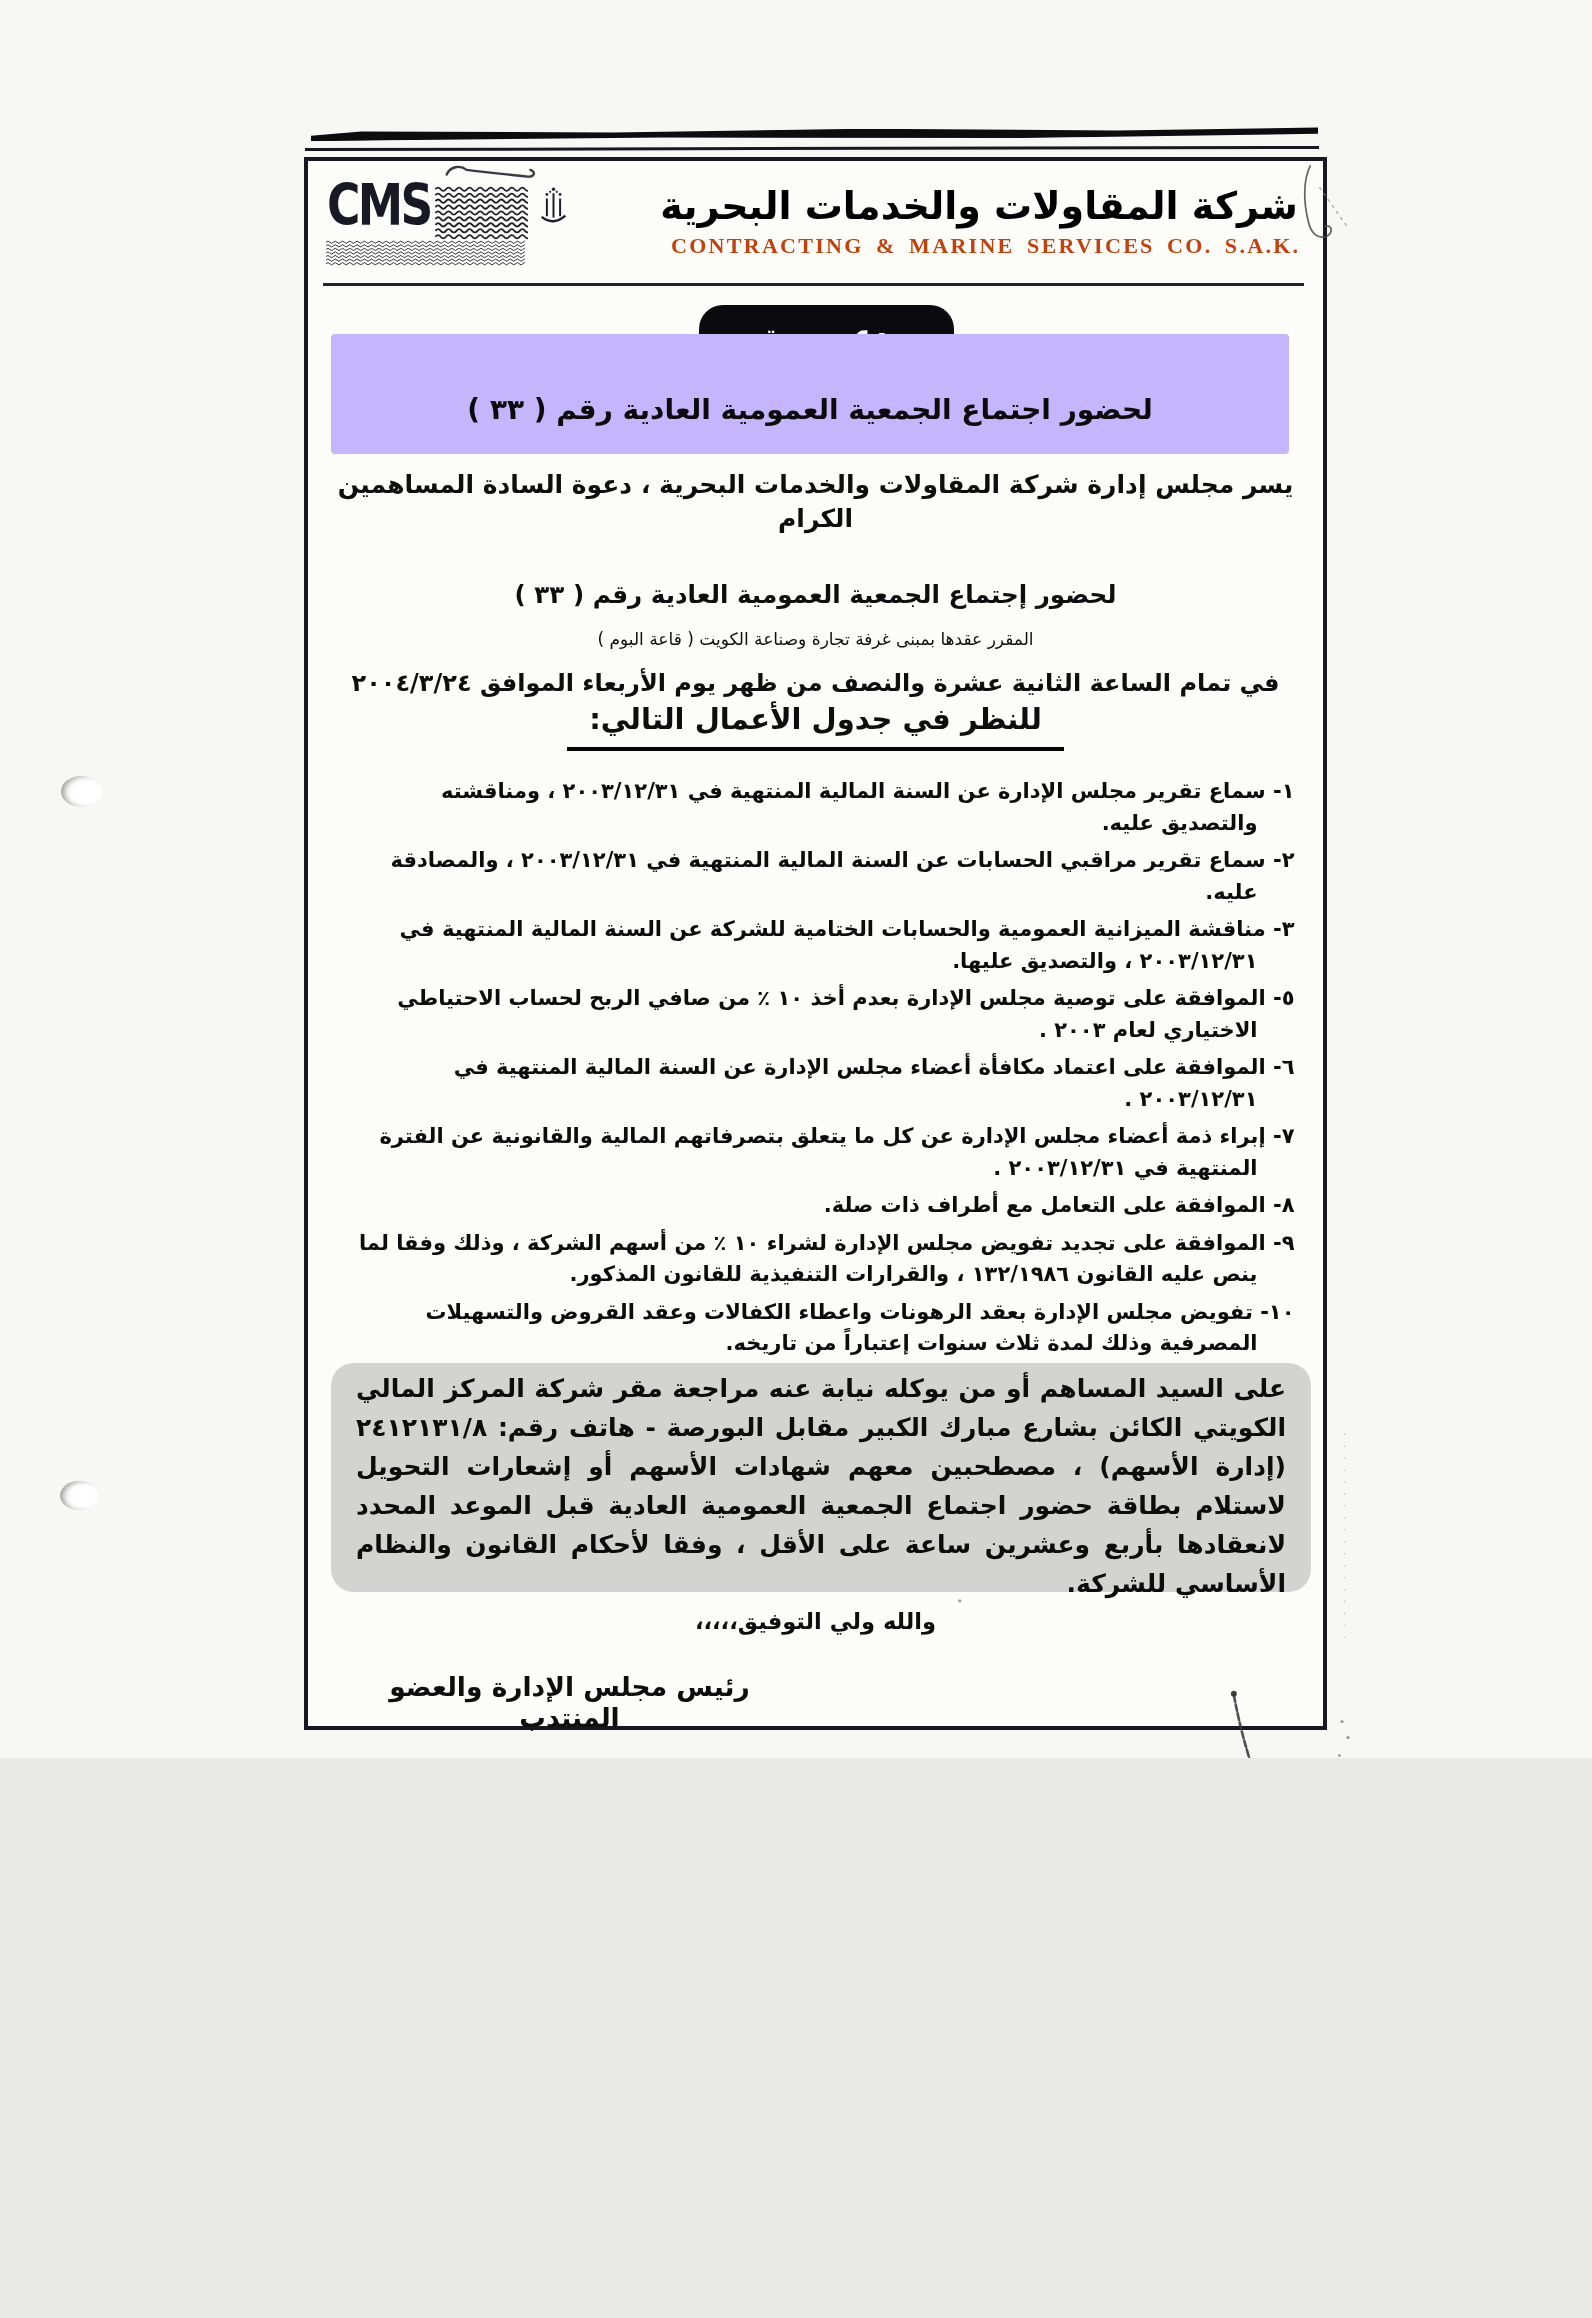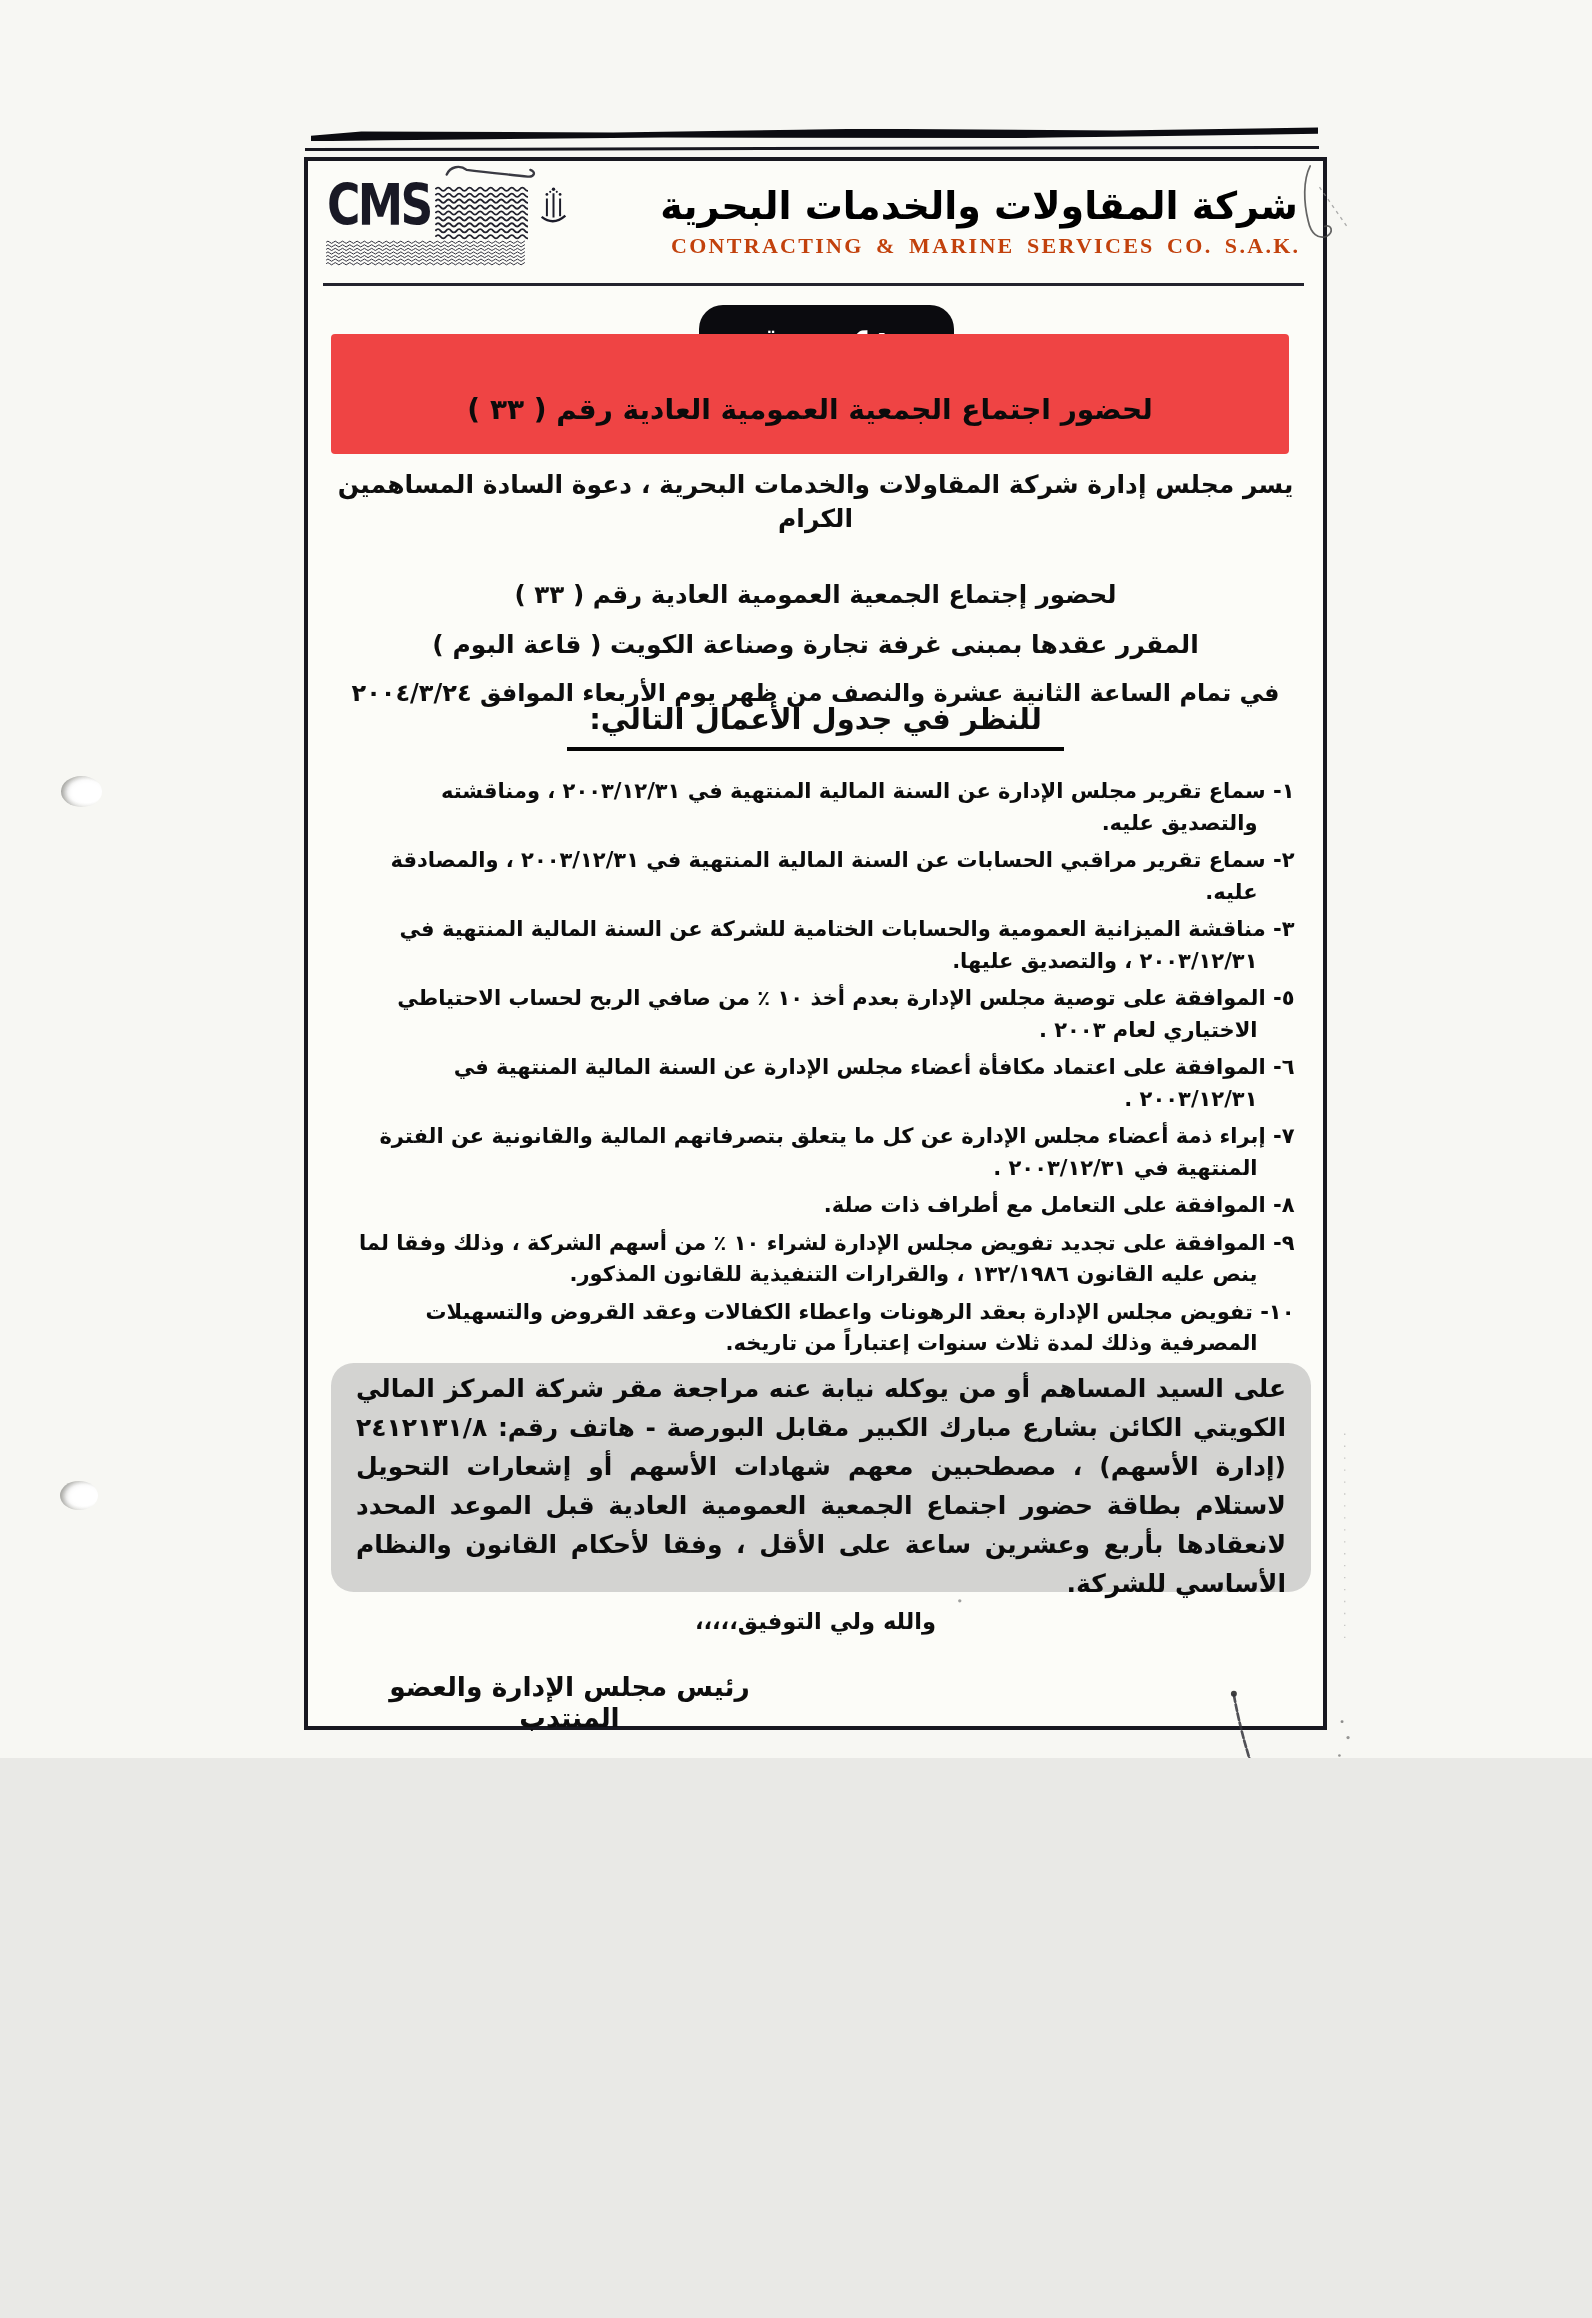--- a/index.html
+++ b/index.html
@@ -20,28 +20,28 @@
   .waves-band{position:absolute;left:18px;top:79px;}
   .emblem{position:absolute;left:231px;top:24px;}
   .company-ar{position:absolute;right:25px;top:25px;font-size:38px;font-weight:bold;color:#000000;
               direction:rtl;line-height:1.1;letter-spacing:0.7px;}
   .company-en{position:absolute;right:22.6px;top:72px;font-family:"Liberation Serif","DejaVu Serif",serif;
               font-weight:bold;font-size:22px;letter-spacing:2.3px;color:#c2410c;word-spacing:4.6px;}
   .header-rule{position:absolute;left:14.6px;top:122px;width:981px;height:3.3px;background:#23232e;}
   
   .badge{position:absolute;left:391px;top:144px;width:255px;height:64px;background:#0b0b0f;border-radius:24px;
          color:#ffffff;font-size:30.5px;font-weight:bold;text-align:center;line-height:62px;direction:rtl;letter-spacing:1.3px;}
-  .title-band{position:absolute;left:23px;top:173px;width:958px;height:120px;background:#ef4444;border-radius:4px;
+  .title-band{position:absolute;left:23px;top:173px;width:958px;height:120px;background:#c4b5fd;border-radius:4px;
               display:flex;align-items:center;justify-content:center;padding-top:30.5px;box-sizing:border-box;}
   .title-band .t{font-size:28px;font-weight:bold;direction:rtl;color:#0b0b0b;}
   
   .intro{position:absolute;left:13.3px;right:13.3px;top:307px;text-align:center;direction:rtl;}
   .intro .l1{font-size:25px;font-weight:bold;margin:0 0 42px 0;line-height:1.35;}
   .intro .l2{font-size:24.6px;font-weight:bold;margin:0 0 17px 0;line-height:1.35;}
-  .intro .l3{font-size:25px;font-weight:bold;margin:0 0 16px 0;line-height:1.35;}
+  .intro .l3{font-size:17px;font-weight:normal;margin:0 0 16px 0;line-height:1.35;}
   .intro .l4{font-size:24px;font-weight:bold;margin:0;line-height:1.35;}
   
   .agenda-head-wrap{position:absolute;left:0;right:0;top:541px;text-align:center;}
   .agenda-head{display:inline-block;font-size:29px;font-weight:bold;direction:rtl;
                border-bottom:4.6px solid #050505;padding:0 22.6px 10.6px 22.6px;}
   .agenda-list{position:absolute;top:609px;right:28.5px;left:50px;direction:rtl;list-style:none;margin:0;padding:0;}
   .agenda-list li{font-size:21px;font-weight:bold;line-height:1.5;margin:6px 0 6px 0;text-align:right;
                   padding-right:37px;text-indent:-37px;color:#0c0c0c;}
   
   .notice{position:absolute;left:23px;top:1202px;width:980px;height:229px;background:#d3d3d1;border-radius:22.6px;

